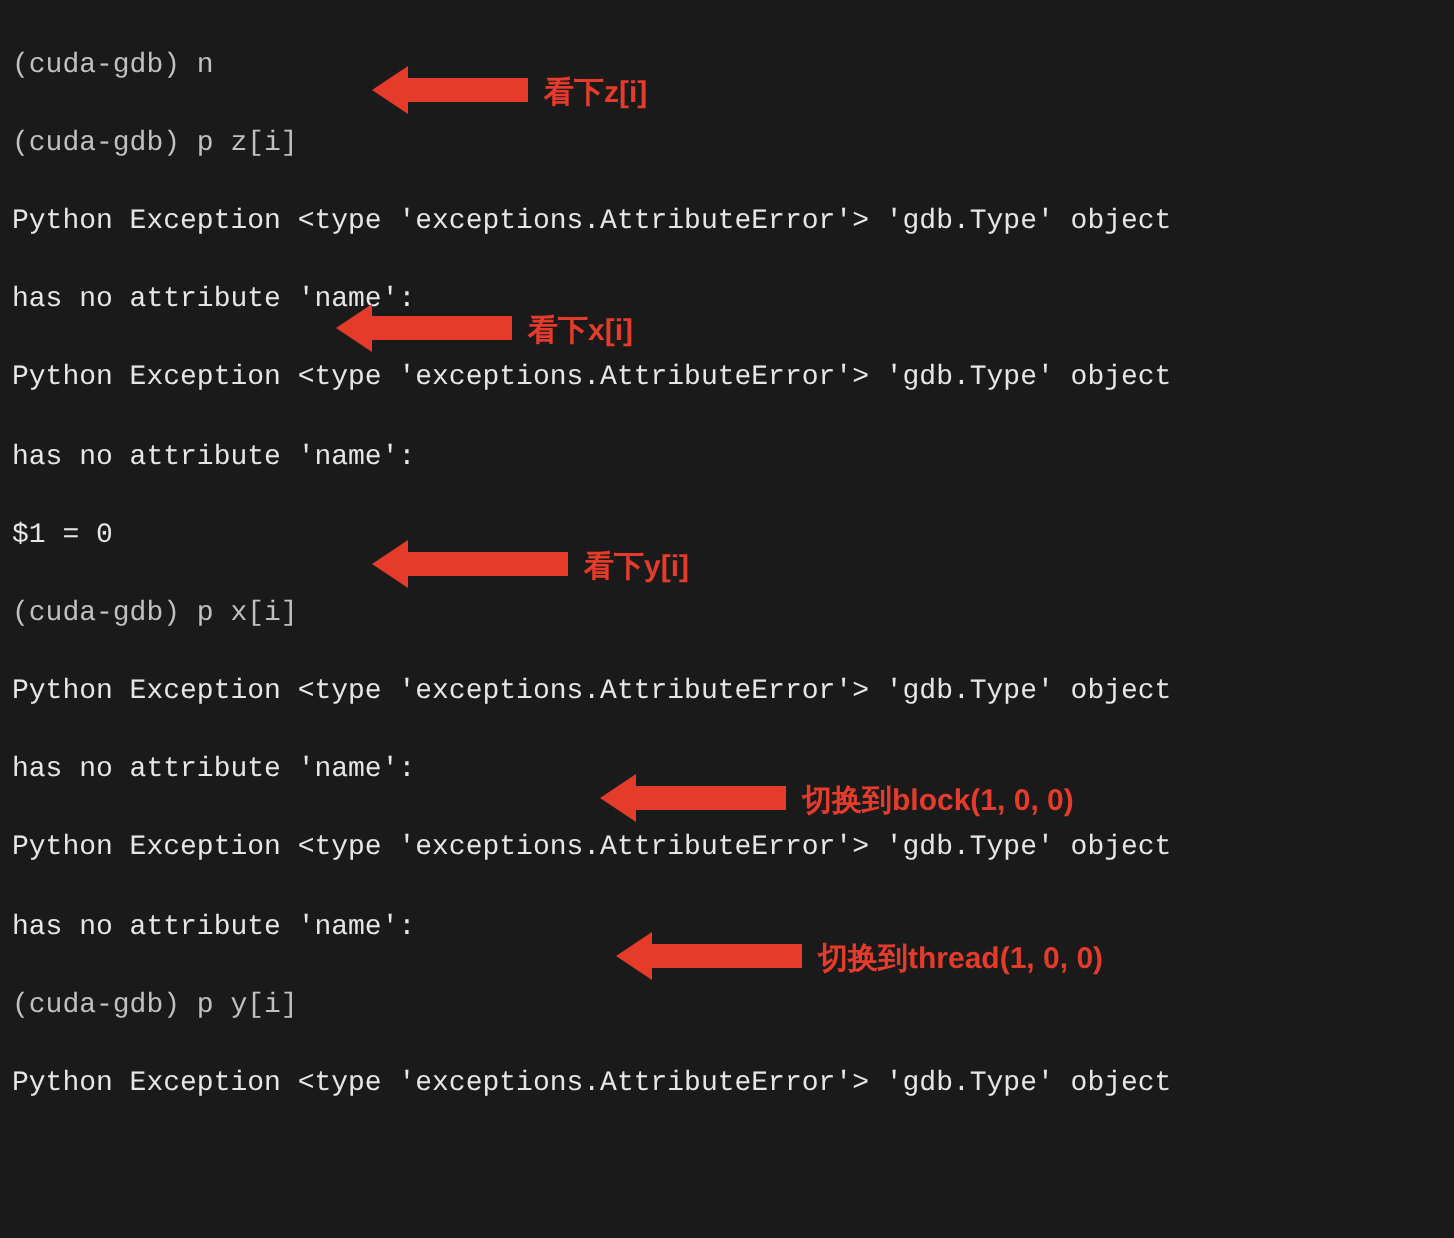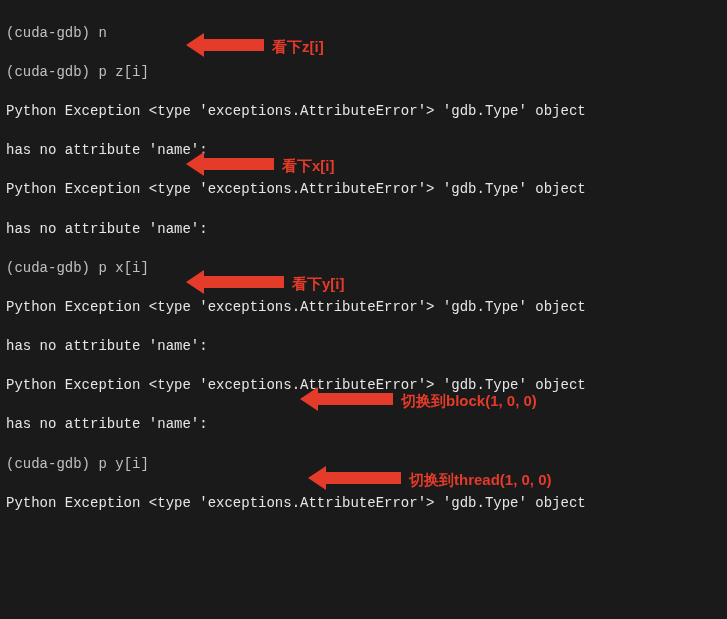--- a/index.html
+++ b/index.html
@@ -60,20 +60,21 @@
 </head>
 <body>
 
 <div class="terminal">
 <div class="line"><span class="prompt">(cuda-gdb)</span> <span class="cmd">n</span></div>
 <div class="line"><span class="prompt">(cuda-gdb)</span> <span class="cmd">p z[i]</span></div>
 <div class="line white">Python Exception &lt;type 'exceptions.AttributeError'&gt; 'gdb.Type' object</div>
 <div class="line white">has no attribute 'name':</div>
 <div class="line white">Python Exception &lt;type 'exceptions.AttributeError'&gt; 'gdb.Type' object</div>
 <div class="line white">has no attribute 'name':</div>
+<div class="line white">$1 = 0</div>
 <div class="line"><span class="prompt">(cuda-gdb)</span> <span class="cmd">p x[i]</span></div>
 <div class="line white">Python Exception &lt;type 'exceptions.AttributeError'&gt; 'gdb.Type' object</div>
 <div class="line white">has no attribute 'name':</div>
 <div class="line white">Python Exception &lt;type 'exceptions.AttributeError'&gt; 'gdb.Type' object</div>
 <div class="line white">has no attribute 'name':</div>
 <div class="line"><span class="prompt">(cuda-gdb)</span> <span class="cmd">p y[i]</span></div>
 <div class="line white">Python Exception &lt;type 'exceptions.AttributeError'&gt; 'gdb.Type' object</div>
 
 
 
@@ -88,21 +89,21 @@
 </div>
 
 <div class="annotation" style="top:36px; left:186px;">
   <div class="arrow">
       <span class="head"></span>
       <span class="shaft" style="width:60px;"></span>
     </div>
   <span class="label">看下z[i]</span>
 </div>
 
-<div class="annotation" style="top:155px; left:186px;">
+<div class="annotation" style="top:155px; left:168px;">
   <div class="arrow">
       <span class="head"></span>
       <span class="shaft" style="width:70px;"></span>
     </div>
   <span class="label">看下x[i]</span>
 </div>
 
 <div class="annotation" style="top:273px; left:186px;">
   <div class="arrow">
       <span class="head"></span>

